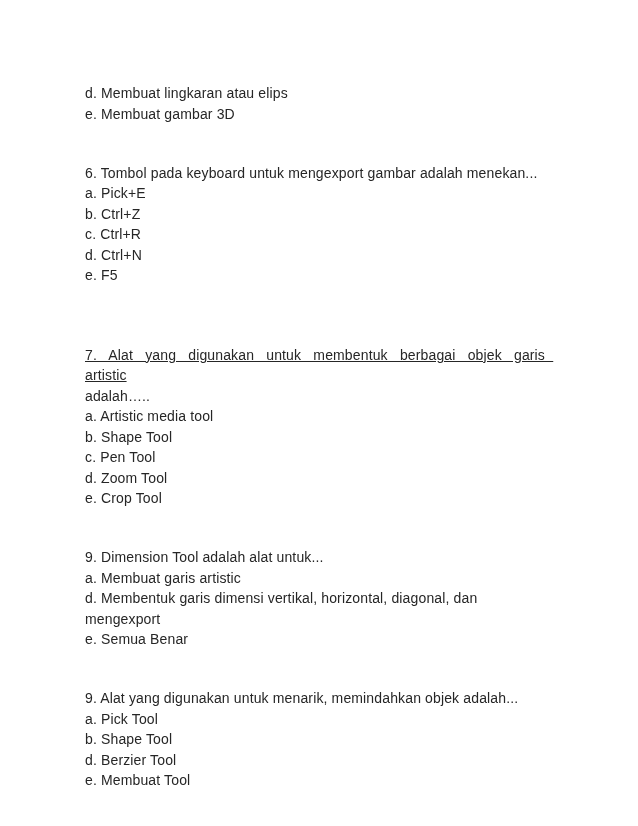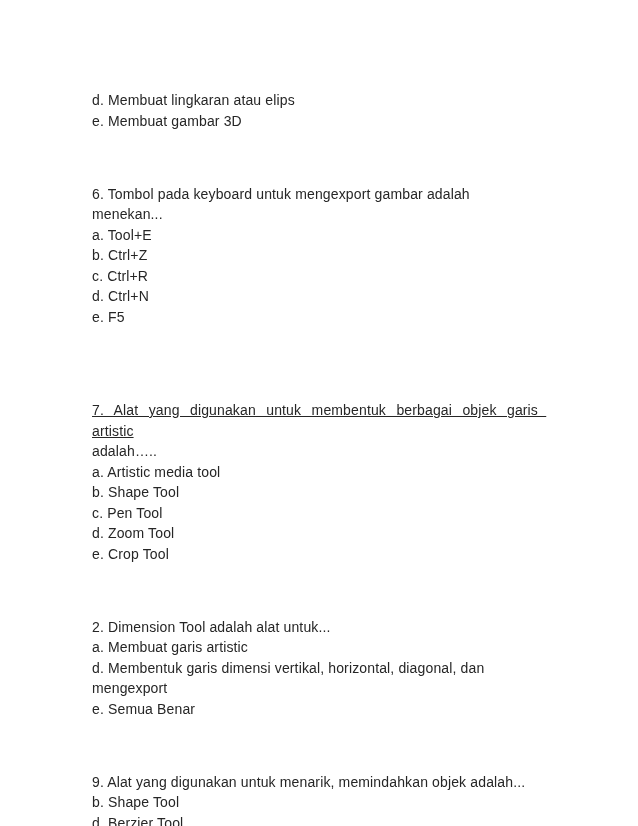--- a/index.html
+++ b/index.html
@@ -25,21 +25,21 @@
     height: 826px;
     background: #ffffff;
   }
   .content {
     position: absolute;
     left: 76px;
     top: 74px;
     width: 478px;
   }
   .block {
-    margin: 16px;
+    margin: 9px;
     padding: 0;
   }
   .line {
     font-size: 14px;
     line-height: 20.5px;
     letter-spacing: 0.01em;
     white-space: pre-wrap;
     margin: 0;
   }
   
@@ -67,21 +67,21 @@
 
     <div class="block">
       <div class="line">d. Membuat lingkaran atau elips</div>
       <div class="line">e. Membuat gambar 3D</div>
     </div>
 
     <div class="spacer-1"></div>
 
     <div class="block">
       <div class="line">6. Tombol pada keyboard untuk mengexport gambar adalah menekan...</div>
-      <div class="line">a. Tool+E</div>
+      <div class="line">a. Pick+E</div>
       <div class="line">b. Ctrl+Z</div>
       <div class="line">c. Ctrl+R</div>
       <div class="line">d. Ctrl+N</div>
       <div class="line">e. F5</div>
     </div>
 
     <div class="spacer-2"></div>
 
     <div class="block">
       <div class="line justify">7. Alat yang digunakan untuk membentuk berbagai objek garis artistic</div>
@@ -89,30 +89,31 @@
       <div class="line">a. Artistic media tool</div>
       <div class="line">b. Shape Tool</div>
       <div class="line">c. Pen Tool</div>
       <div class="line">d. Zoom Tool</div>
       <div class="line">e. Crop Tool</div>
     </div>
 
     <div class="spacer-1"></div>
 
     <div class="block">
-      <div class="line">2. Dimension Tool adalah alat untuk...</div>
+      <div class="line">9. Dimension Tool adalah alat untuk...</div>
       <div class="line">a. Membuat garis artistic</div>
       <div class="line">d. Membentuk garis dimensi vertikal, horizontal, diagonal, dan</div>
       <div class="line wrapcont">mengexport</div>
       <div class="line">e. Semua Benar</div>
     </div>
 
     <div class="spacer-1"></div>
 
     <div class="block">
       <div class="line">9. Alat yang digunakan untuk menarik, memindahkan objek adalah...</div>
+      <div class="line">a. Pick Tool</div>
       <div class="line">b. Shape Tool</div>
       <div class="line">d. Berzier Tool</div>
       <div class="line">e. Membuat Tool</div>
     </div>
 
   </div>
 </div>
 
 </body></html>

